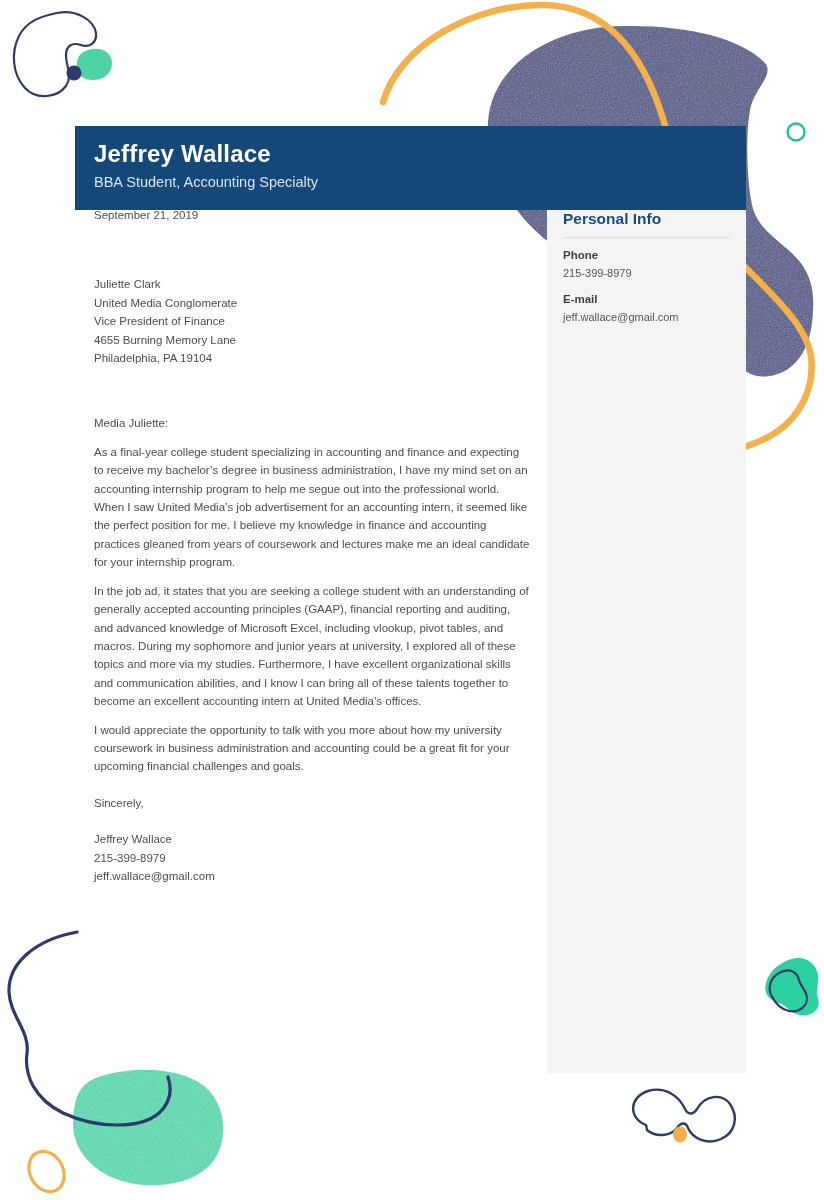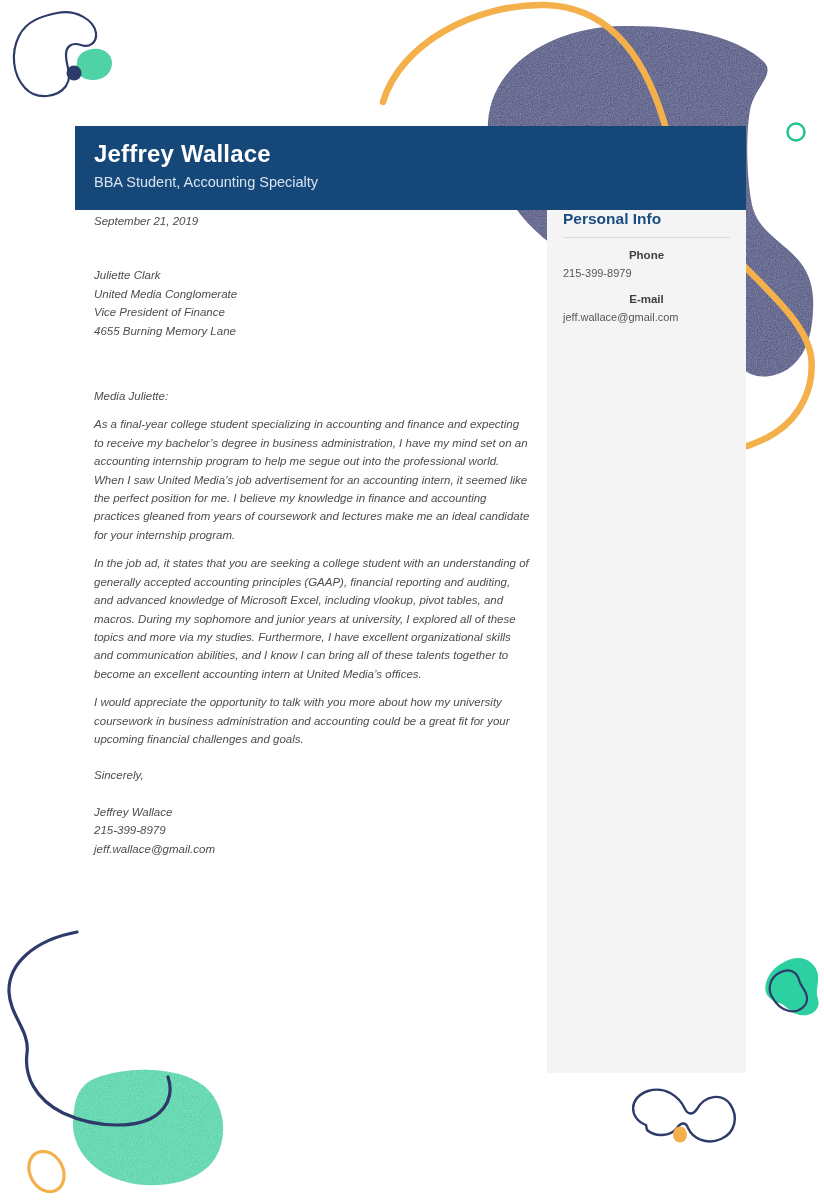--- a/index.html
+++ b/index.html
@@ -35,40 +35,40 @@
   .speck{opacity:.45;}
 
   .band{
     position:absolute;left:75px;top:126px;width:671px;height:84px;z-index:2;
     background:var(--band-bg);box-sizing:border-box;padding:13px 0 0 19px;
   }
   .band-name{font-size:24px;font-weight:bold;color:#ffffff;line-height:30px;letter-spacing:.2px;}
   .band-title{font-size:14.5px;color:var(--band-subtitle);line-height:20px;margin-top:3px;}
 
   .letter{
-    position:absolute;left:94px;top:200px;width:436px;z-index:2;
-    font-size:11.5px;line-height:18.4px;color:var(--text);font-style:italic;
+    position:absolute;left:94px;top:194px;width:436px;z-index:2;
+    font-size:11.5px;line-height:18.4px;color:var(--text);
   }
   .date{margin-top:12px;}
-  .recipient{margin-top:36px;}
+  .recipient{margin-top:51px;}
   .salutation{margin-top:47px;}
   .para{margin-top:10px;}
   .closing{margin-top:18px;}
   .signature{margin-top:18px;}
 
   .sidebar{
     position:absolute;left:547px;top:210px;width:199px;height:863px;z-index:2;
     background:var(--sidebar-bg);box-sizing:border-box;padding:0 16px 0 16px;
   }
   .sb-heading{
     font-size:15.5px;font-weight:bold;color:var(--heading-blue);
     padding-bottom:9px;border-bottom:1px solid var(--divider);
   }
   .field{margin-top:9px;}
-  .f-label{font-size:11.5px;font-weight:bold;color:var(--label);line-height:17px;margin-bottom:1px;text-align:center;}
+  .f-label{font-size:11.5px;font-weight:bold;color:var(--label);line-height:17px;margin-bottom:1px;}
   .f-value{font-size:11px;color:var(--value);line-height:17px;margin-bottom:7px;word-wrap:break-word;}
 </style>
 </head>
 <body>
 
 <div class="canvas">
 
   <svg class="decor" width="824" height="1200" viewBox="0 0 824 1200">
     <defs>
       <filter id="speckf" x="-5%" y="-5%" width="110%" height="110%">
@@ -126,20 +126,21 @@
   </div>
 
   <div class="letter">
     <div class="date">September 21, 2019</div>
 
     <div class="recipient">
       <div>Juliette Clark</div>
       <div>United Media Conglomerate</div>
       <div>Vice President of Finance</div>
       <div>4655 Burning Memory Lane</div>
+      <div>Philadelphia, PA 19104</div>
     </div>
 
     <div class="salutation">Media Juliette:</div>
 
     <div class="para">As a final-year college student specializing in accounting and finance and expecting to receive my bachelor’s degree in business administration, I have my mind set on an accounting internship program to help me segue out into the professional world. When I saw United Media’s job advertisement for an accounting intern, it seemed like the perfect position for me. I believe my knowledge in finance and accounting practices gleaned from years of coursework and lectures make me an ideal candidate for your internship program.</div>
     <div class="para">In the job ad, it states that you are seeking a college student with an understanding of generally accepted accounting principles (GAAP), financial reporting and auditing, and advanced knowledge of Microsoft Excel, including vlookup, pivot tables, and macros. During my sophomore and junior years at university, I explored all of these topics and more via my studies. Furthermore, I have excellent organizational skills and communication abilities, and I know I can bring all of these talents together to become an excellent accounting intern at United Media’s offices.</div>
     <div class="para">I would appreciate the opportunity to talk with you more about how my university coursework in business administration and accounting could be a great fit for your upcoming financial challenges and goals.</div>
 
     <div class="closing">Sincerely,</div>
 

